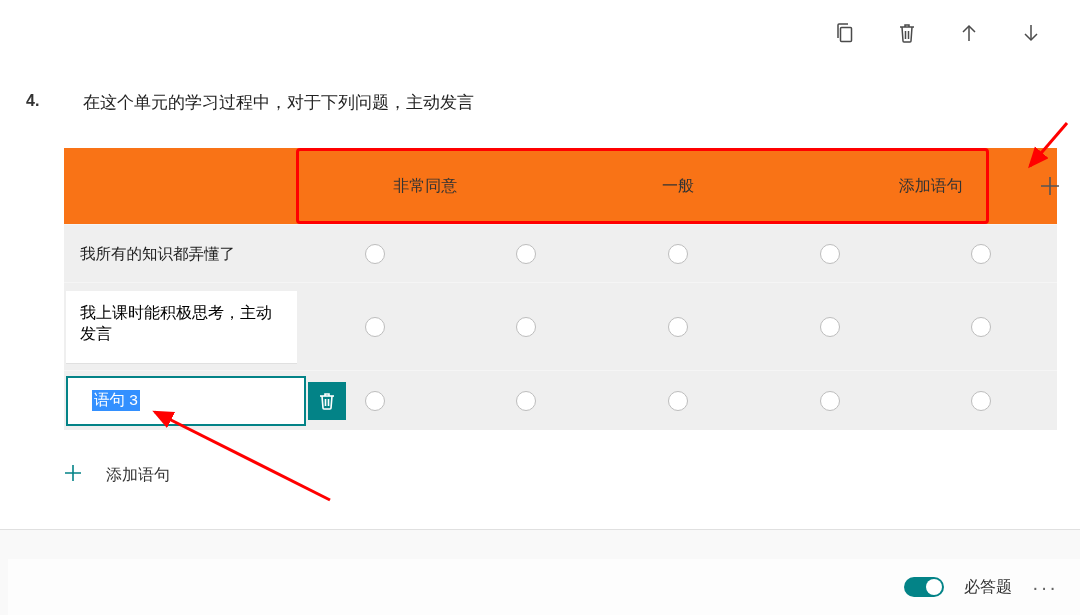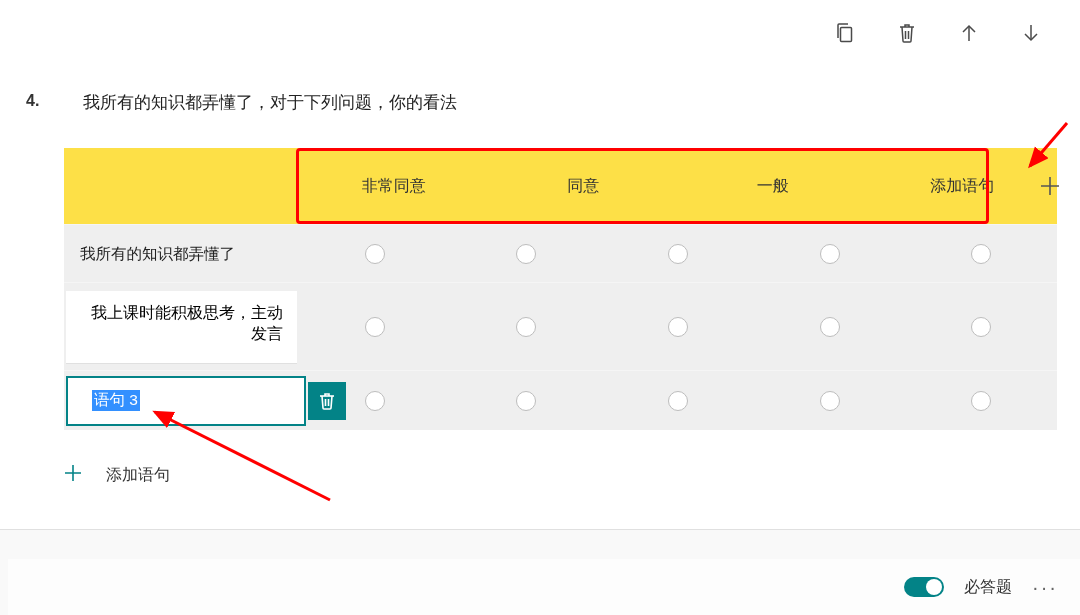--- a/index.html
+++ b/index.html
@@ -4,32 +4,32 @@
 <style>
   * { box-sizing: border-box; margin: 0; padding: 0; }
   html, body { width: 1080px; height: 615px; font-family: "Segoe UI", "Microsoft YaHei", sans-serif; background: #f9f9f9; overflow: hidden; }
   .canvas { position: relative; width: 1080px; height: 615px; }
   .card { position: absolute; left: 0; top: 0; width: 1080px; height: 530px; background: #fff; border-bottom: 1px solid #e0e0e0; }
   .toolbar { position: absolute; top: 22px; right: 0; display: flex; gap: 40px; padding-right: 38px; }
   .toolbar .ticon { width: 22px; height: 22px; color: #4a4a4a; cursor: pointer; display:flex; align-items:center; justify-content:center;}
   .qnum { position: absolute; left: 26px; top: 92px; font-size: 16px; color: #333; font-weight: 600; }
   .qtitle { position: absolute; left: 64px; top: 68px; width: 1000px; height: 64px; background:#fff; border:1px solid transparent; padding: 22px 18px 0 18px; font-size: 17px; color: #222; }
   .grid { position: absolute; left: 64px; top: 148px; width: 993px; }
-  .header-row { display:flex; height:76px; align-items:center; background:#fde047; }
+  .header-row { display:flex; height:76px; align-items:center; background:#f97316; }
   .col-labels { flex:0 0 235px; }
   .col-opts { flex:1; display:flex; }
   .opt-cell { flex:1; text-align:center; font-size:16px; color:#333; }
   .header-box { position:absolute; border:3px solid #ff0000; border-radius:4px; pointer-events:none; }
   .row { display:flex; align-items:center; height:58px; background:#efefef; border-top:1px solid #f5f5f5;}
   .row .label { flex:0 0 235px; padding: 8px 16px; font-size:15.5px; color:#222; line-height:22px;}
   .row .radios { flex:1; display:flex; }
   .radio { flex:1; display:flex; align-items:center; justify-content:center; }
   .radio-circle { width:20px; height:20px; border:1.5px solid #bdbdbd; border-radius:50%; background:#fff; }
   .row2 { height:88px; }
-  .row2 .label-card { background:#fff; margin-left:2px; width:231px; height:72px; padding:12px 14px; box-shadow:0 1px 0 #e0e0e0;text-align:right; }
+  .row2 .label-card { background:#fff; margin-left:2px; width:231px; height:72px; padding:12px 14px; box-shadow:0 1px 0 #e0e0e0; }
   .row3 { height:60px; background:#efefef; }
   .row3 .label-edit { margin-left:2px; width:240px; height:50px; border:2px solid #038387; display:flex; align-items:center; padding:0 24px; background:#fff;}
   .row3 .label-edit .seltext { background:#3390ff; color:#fff; padding:0 2px; font-size:15.5px; }
   .row3 .del { width:38px; height:38px; background:#038387; margin-left:2px; display:flex; align-items:center; justify-content:center; cursor:pointer; }
   .row3 .del svg { color:#fff; }
   .add-col { position:absolute; right:12px; top:164px; width:36px; height:44px; display:flex; align-items:center; justify-content:center; cursor:pointer; font-size:24px; color:#555; }
   .add-stmt { position:absolute; left:64px; top:462px; display:flex; align-items:center; gap:24px; cursor:pointer; font-size:16px; color:#333; }
   .add-stmt .plus { color:#038387; font-size:22px; font-weight:300; }
   .footer { position:absolute; left:8px; bottom:0; width:1080px; height:56px; display:flex; align-items:center; justify-content:flex-end; gap:20px; padding-right:30px; background:#fdfdfd;}
   .toggle { width:40px; height:20px; background:#038387; border-radius:10px; position:relative; cursor:pointer; }
@@ -68,28 +68,27 @@
     </span>
     <span class="ticon">
       <svg width="20" height="22" viewBox="0 0 20 22" fill="none" stroke="currentColor" stroke-width="1.5">
             <path d="M10 3v15"></path>
             <path d="M4 12l6 6 6-6"></path>
           </svg>
     </span>
   </div>
 
   <div class="qnum">4.</div>
-  <div class="qtitle">我所有的知识都弄懂了，对于下列问题，你的看法</div>
+  <div class="qtitle">在这个单元的学习过程中，对于下列问题，主动发言</div>
 
   <div class="grid">
     <div class="header-row">
       <div class="col-labels"></div>
       <div class="col-opts">
         <div class="opt-cell">非常同意</div>
-        <div class="opt-cell">同意</div>
         <div class="opt-cell">一般</div>
         <div class="opt-cell">添加语句</div>
       </div>
     </div>
 
     <div class="row">
       <div class="label">我所有的知识都弄懂了</div>
       <div class="radios">
         <div class="radio">
               <div class="radio-circle"></div>

